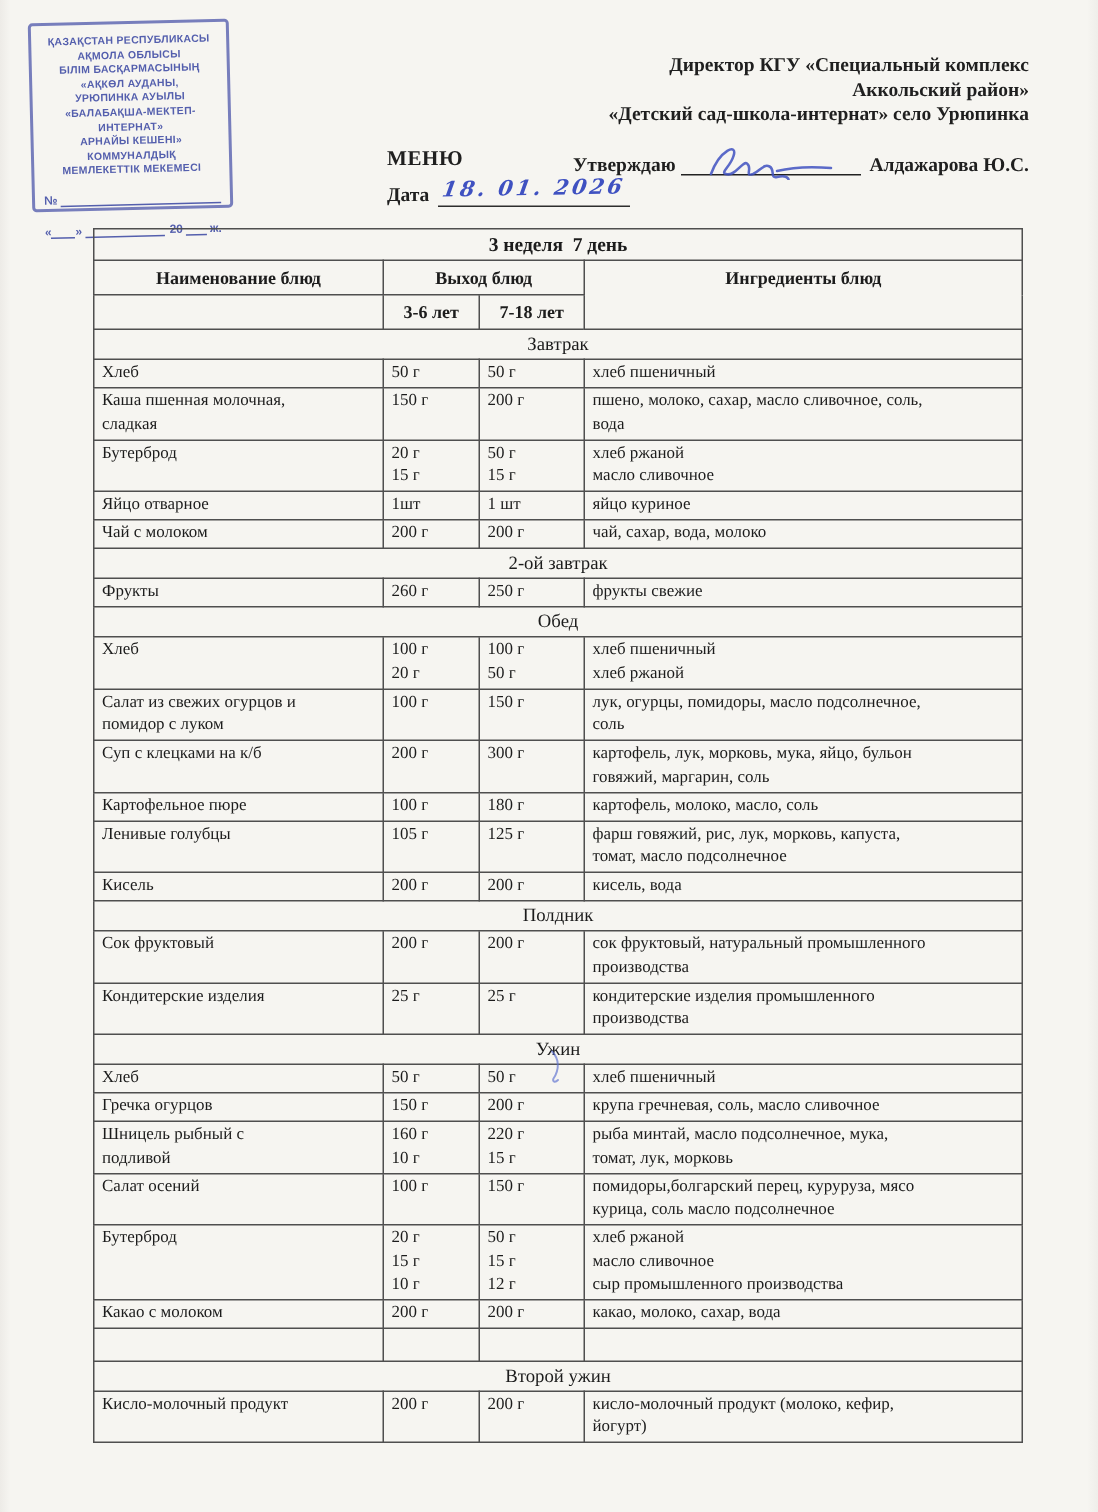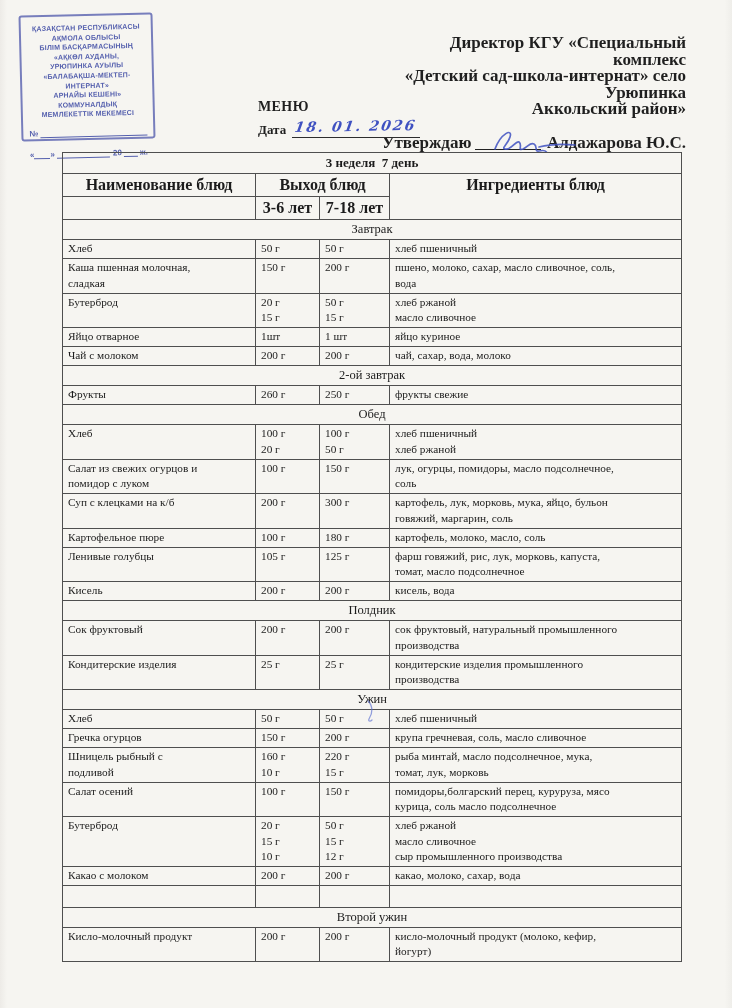--- a/index.html
+++ b/index.html
@@ -27,21 +27,21 @@
   .stamp-lines{font-size:7px;line-height:9.6px;font-weight:bold;text-align:center;letter-spacing:.2px;}
   .stamp-no{display:flex;align-items:flex-end;font-size:8px;font-weight:bold;margin-top:9px;}
   .stamp-no .u{flex:1;border-bottom:1px solid #4753a8;height:8px;margin-left:2px;}
   .stamp-date{display:flex;align-items:flex-end;font-size:8px;font-weight:bold;margin-top:12px;}
   .stamp-date .u1{width:16px;border-bottom:1px solid #4753a8;height:8px;}
   .stamp-date .u2{flex:1;border-bottom:1px solid #4753a8;height:8px;margin:0 3px 0 2px;}
   .stamp-date .u3{width:14px;border-bottom:1px solid #4753a8;height:8px;margin:0 2px;}
   
   .approval{
     position:absolute;left:382px;top:35px;width:304px;
-    font-size:17px;font-weight:bold;line-height:16.5px;text-align:right;
+    font-size:13px;font-weight:bold;line-height:16.5px;text-align:right;
   }
   .approval .l4{display:flex;align-items:flex-end;text-align:left;margin-top:15px;}
   .sig-line{flex:1;border-bottom:1.2px solid #222;position:relative;height:16px;margin:0 6px 2px 4px;}
   .sig-line svg{position:absolute;left:14px;bottom:-4px;}
   
   .menu-title{position:absolute;left:258px;top:99px;width:190px;
     font-size:14px;font-weight:bold;letter-spacing:.4px;}
   .date-row{position:absolute;left:258px;top:118px;display:flex;align-items:flex-end;font-size:13px;font-weight:bold;}
   .date-underline{width:128px;border-bottom:1.3px solid #2d2d2d;margin-left:6px;text-align:center;height:19px;}
   .hand{
@@ -60,21 +60,21 @@
   table.menu col.c2{width:64px;}
   table.menu col.c3{width:70px;}
   table.menu col.c4{width:292px;}
   table.menu td, table.menu th{
     border:1px solid #4f4f4f;
     vertical-align:top;text-align:left;font-weight:normal;
     padding:1px 5px 1.5px 5px;line-height:15.5px;
     white-space:pre-line;overflow:hidden;
   }
   tr.week td{ text-align:center;font-weight:bold;font-size:13px;line-height:18px;padding:1px 0;white-space:pre-wrap;}
-  tr.h1 th, tr.h2 th{ text-align:center;font-weight:bold;font-size:16px;line-height:16px;padding:3px 2px;}
+  tr.h1 th, tr.h2 th{ text-align:center;font-weight:bold;font-size:12px;line-height:16px;padding:3px 2px;}
   tr.section td{ text-align:center;font-weight:normal;font-size:12.5px;line-height:17px;padding:1px 0;}
   td.qty{padding-left:8px;}
   tr.spacer td{height:18px;}
   
   .pen-mark{position:absolute;left:364px;top:699px;opacity:.65;}
 </style>
 </head>
 <body>
 
 <div class="page">
@@ -101,22 +101,22 @@
       <span>»</span>
       <span class="u2"></span>
       <span>20</span>
       <span class="u3"></span>
       <span>ж.</span>
     </div>
   </div>
 
   <div class="approval">
     <div>Директор КГУ «Специальный комплекс</div>
+    <div>Аккольский район»</div>
     <div>«Детский сад-школа-интернат» село Урюпинка</div>
-    <div>Аккольский район»</div>
     <div class="l4">
       <span>Утверждаю</span>
       <span class="sig-line">
         <svg width="110" height="26" viewBox="0 0 110 26">
           <path d="M6 22 C12 6, 24 1, 21 10 C19 17 12 21 16 22 C22 24 27 13 30 15 C34 18 28 24 34 22 C39 20 41 15 45 17 C49 19 45 25 50 24 C58 22 60 27 55 29 M50 20 C62 17 74 17 86 18" fill="none" stroke="#3f51c1" stroke-width="1.7" stroke-linecap="round" opacity=".85"></path>
         </svg>
       </span>
       <span>Алдажарова Ю.С.</span>
     </div>
   </div>

